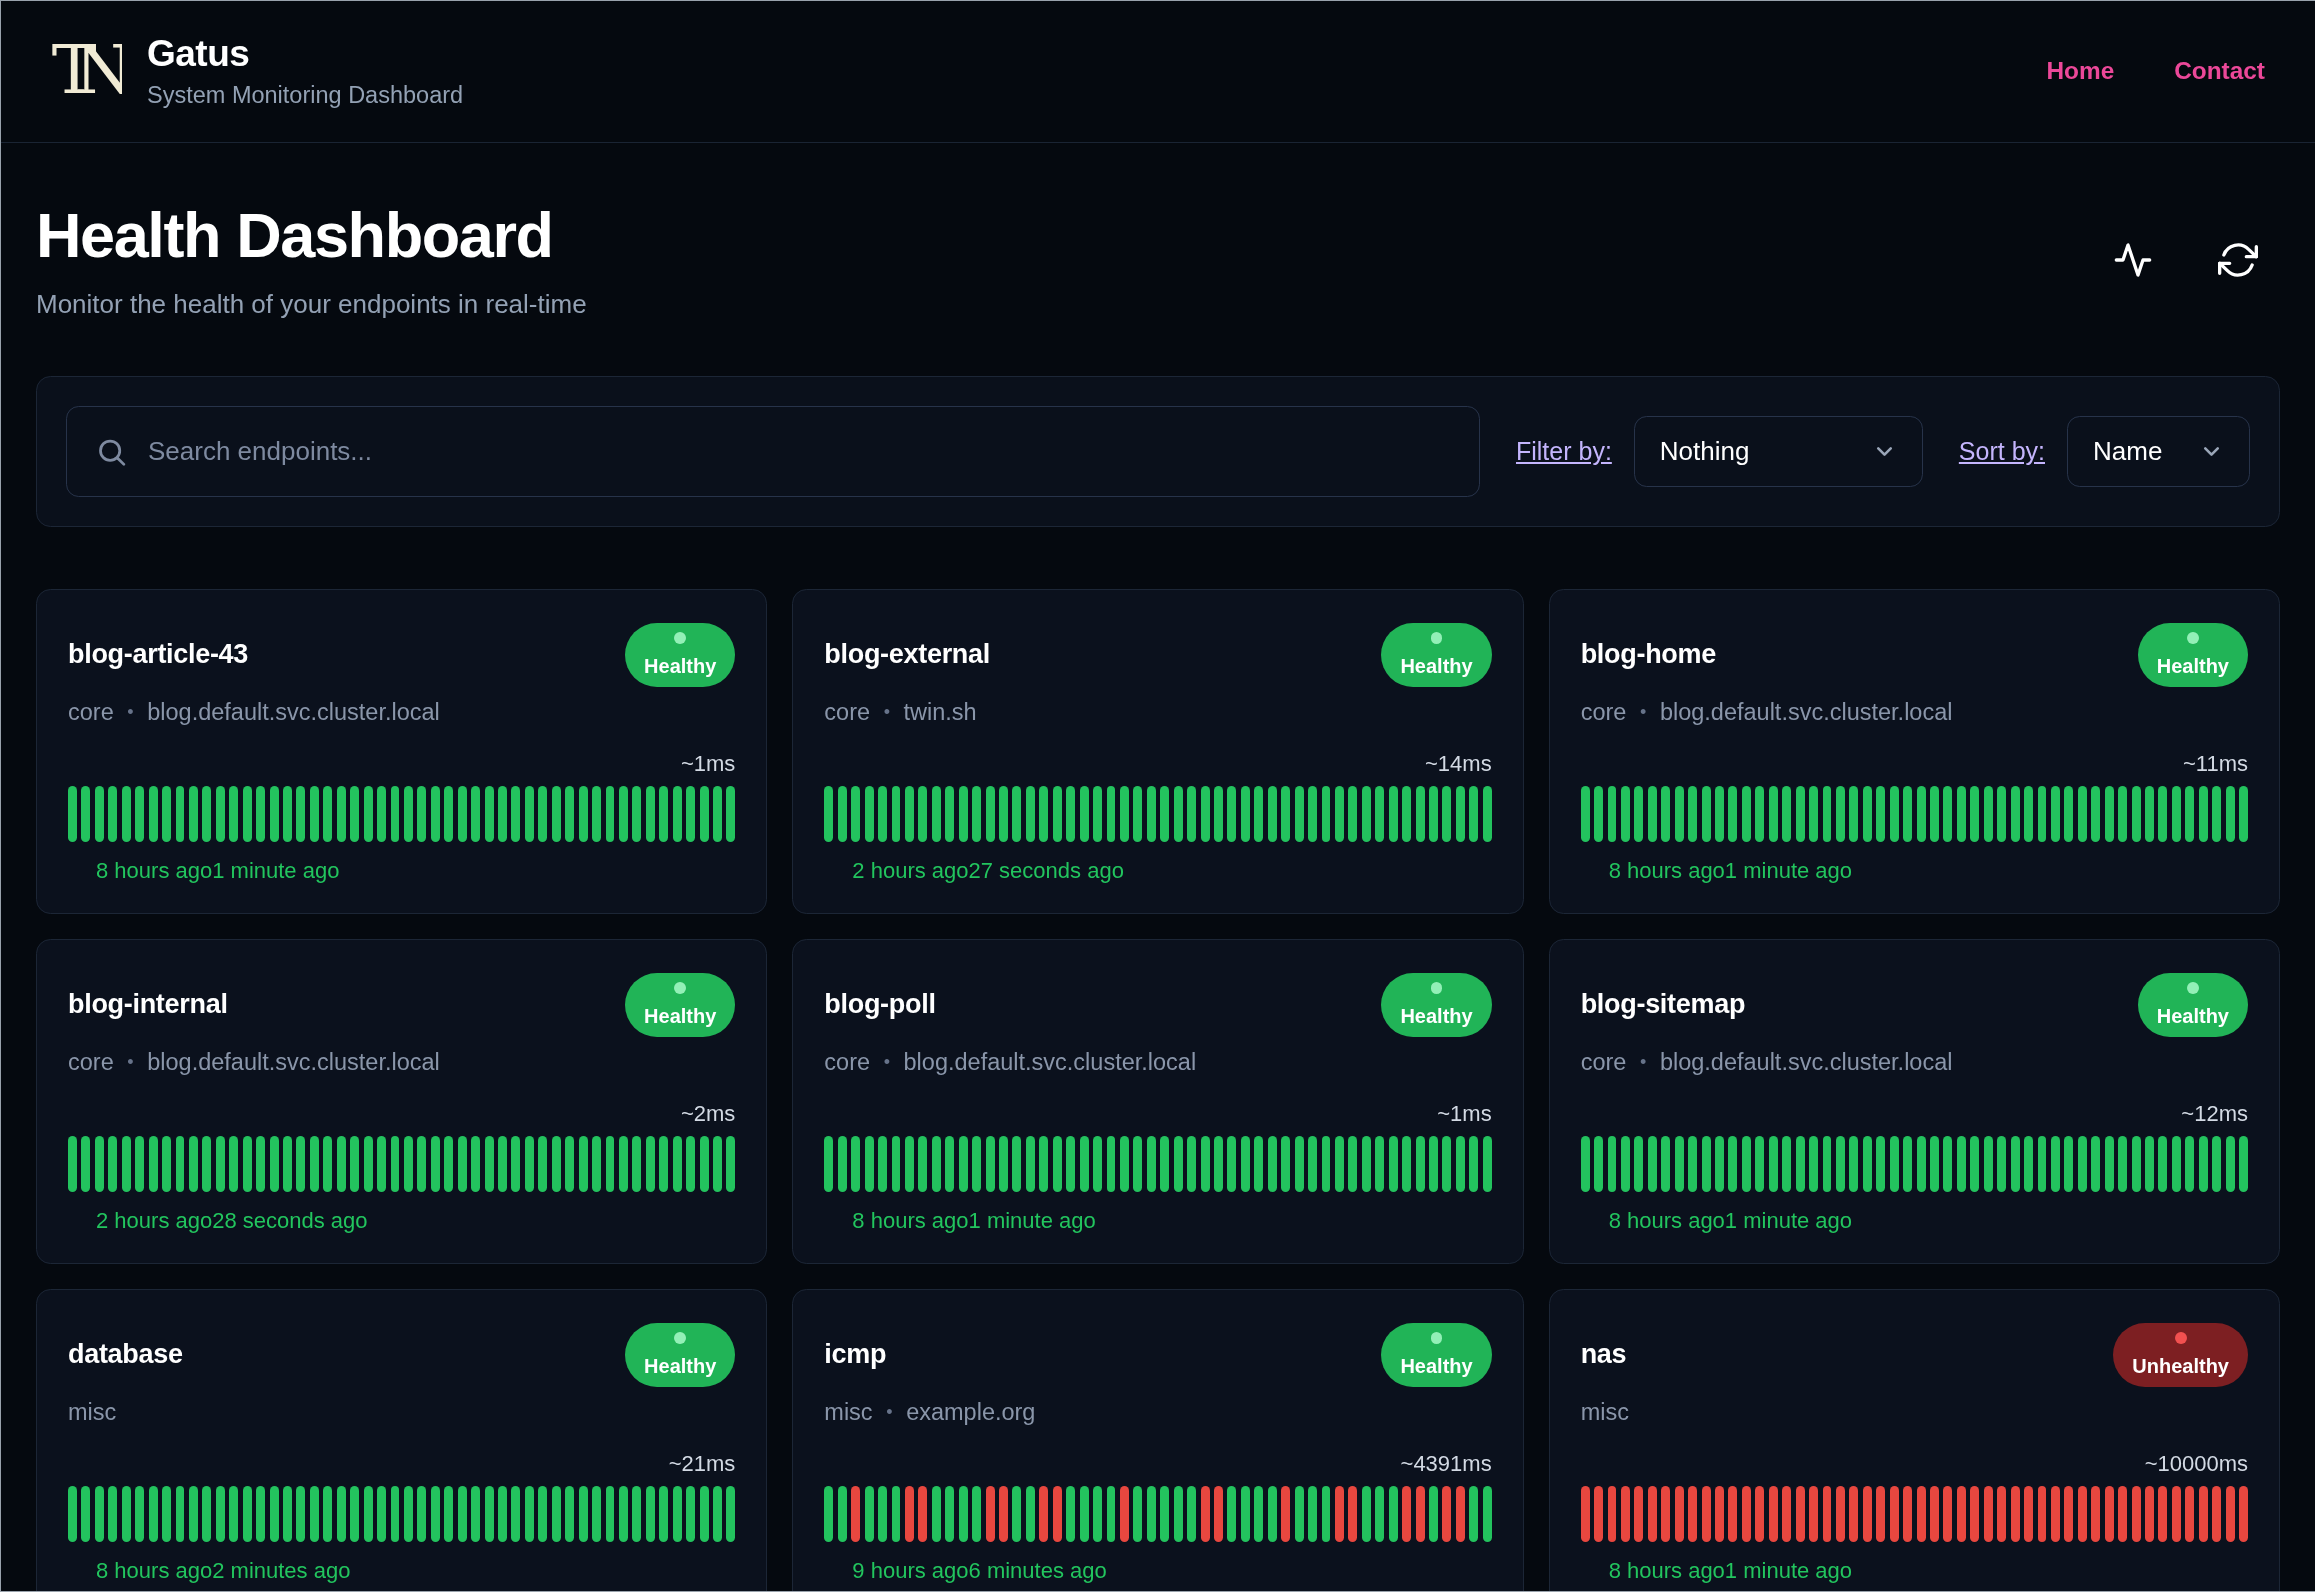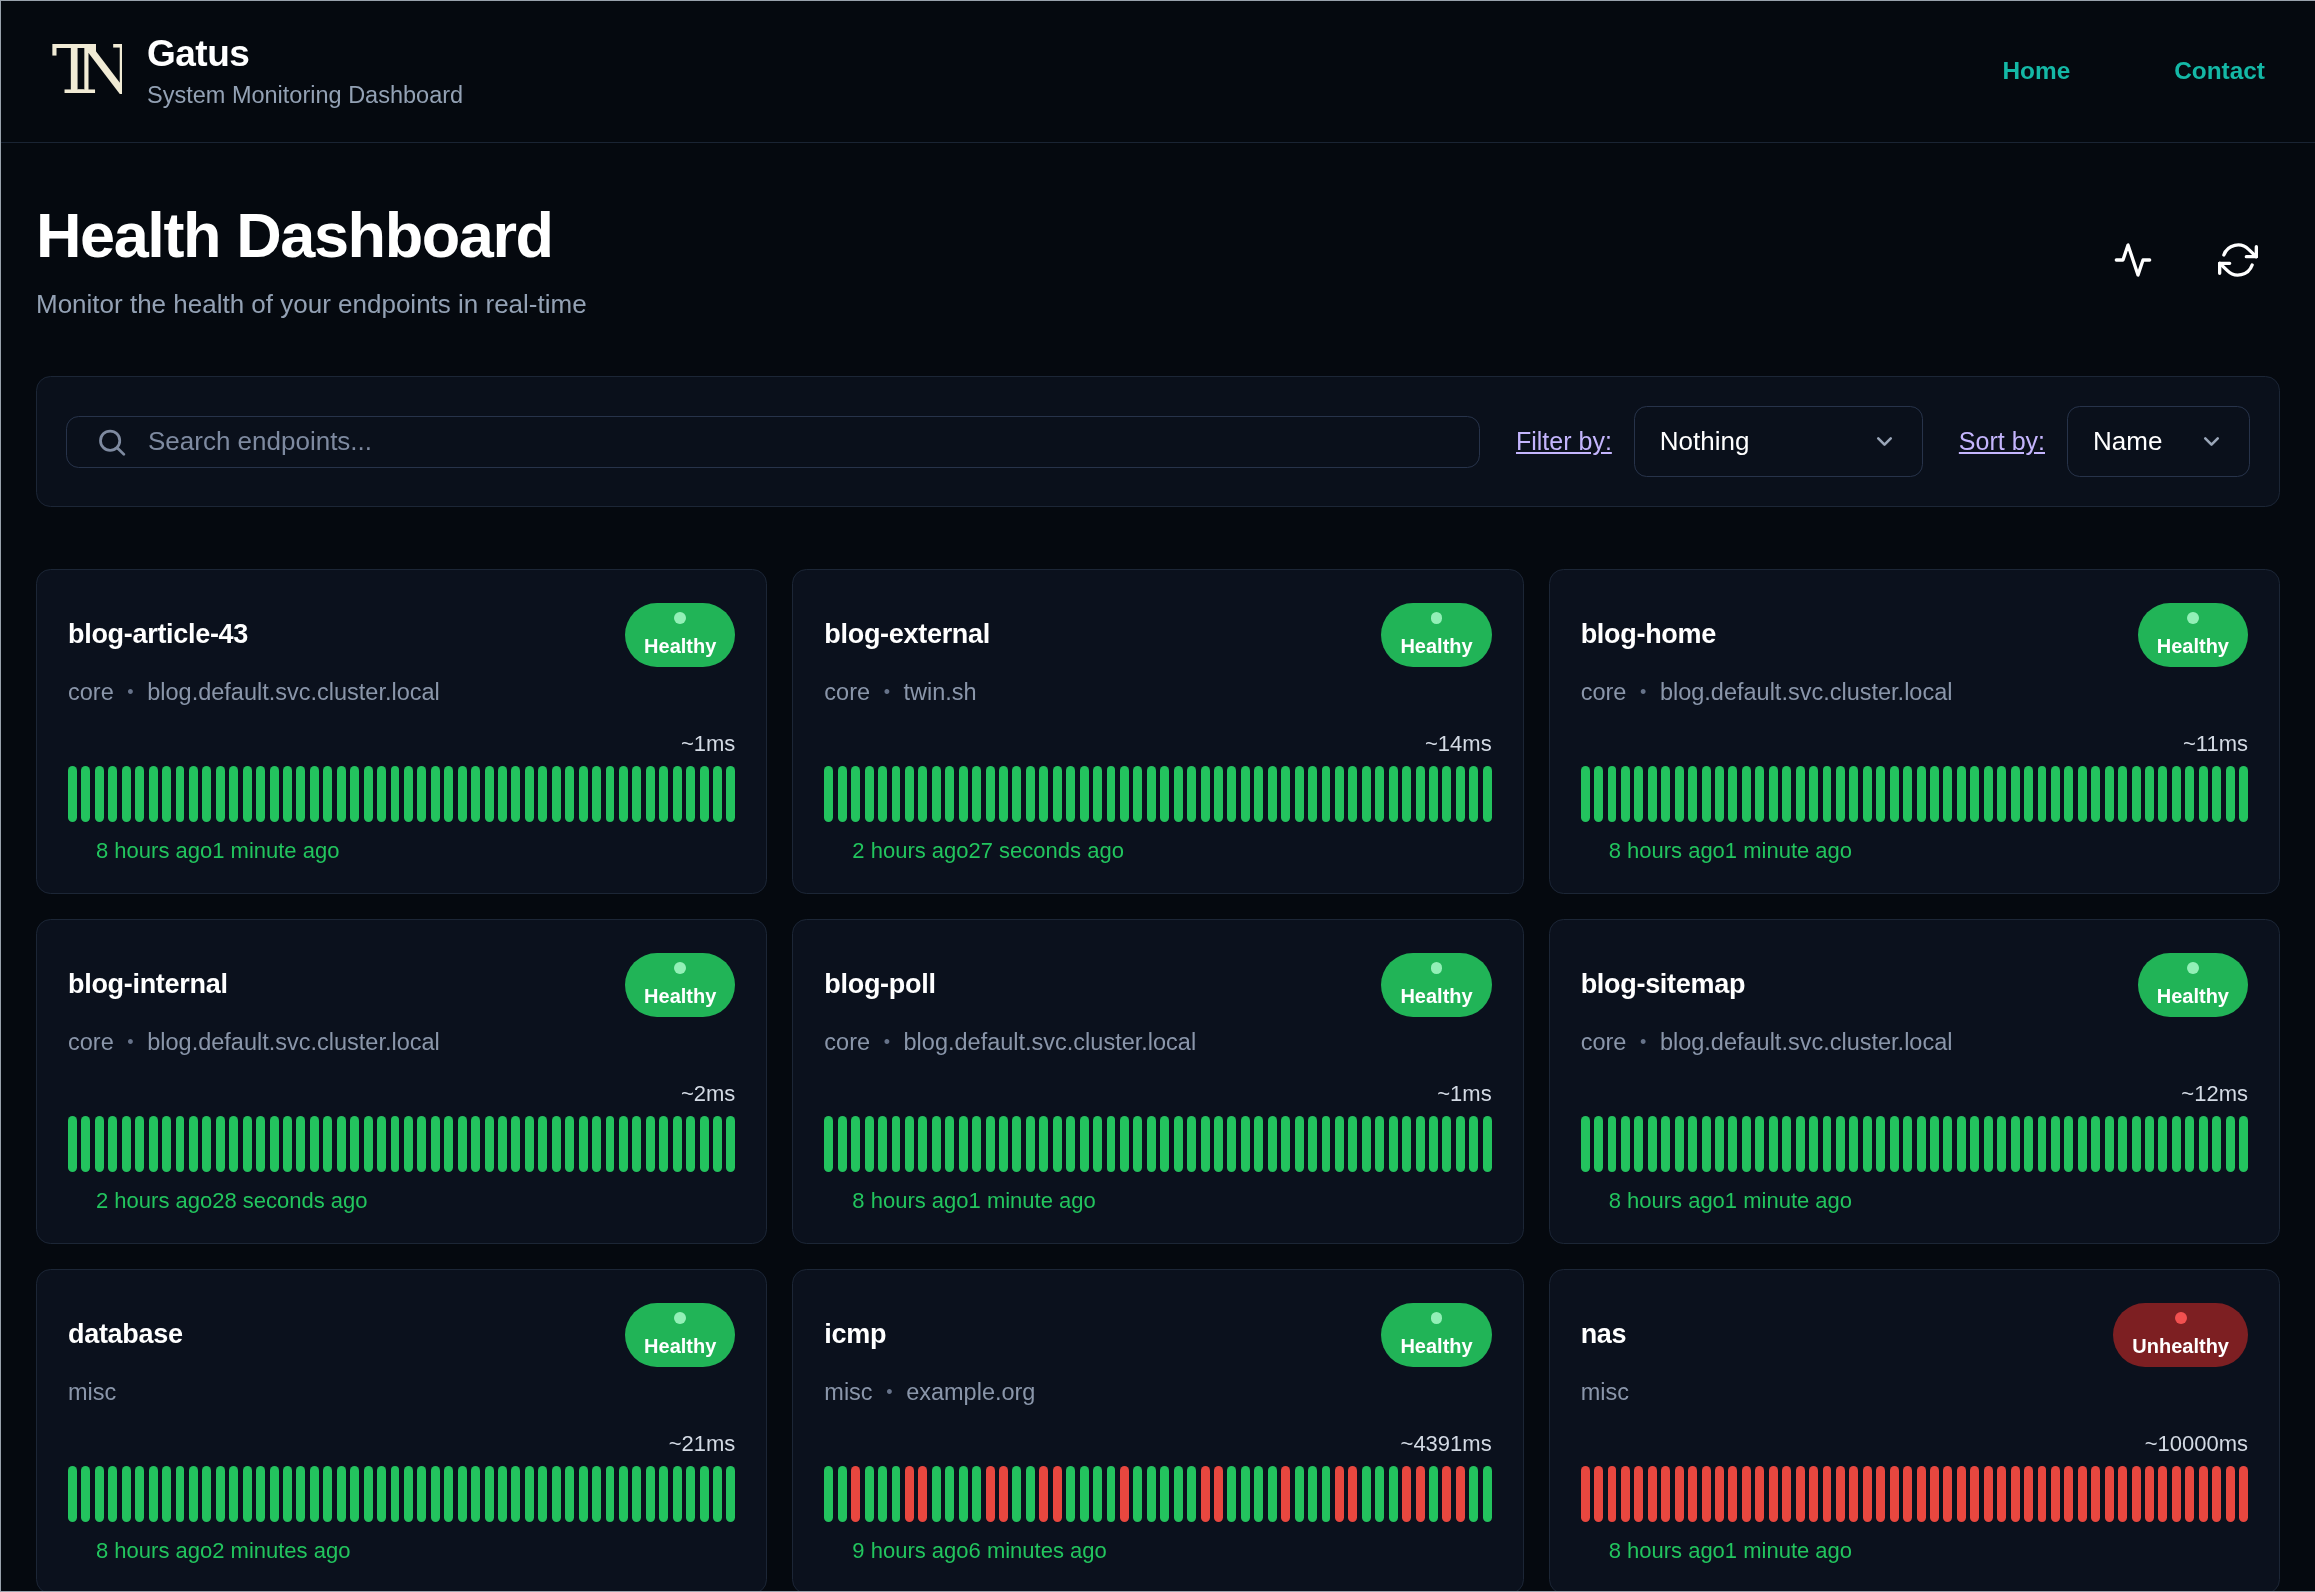--- a/index.html
+++ b/index.html
@@ -22,21 +22,21 @@
     height: 143px;
     display: flex; align-items: center;
     padding: 0 51px;
     border-bottom: 0.9px solid #1a2433;
   }
   .brand { display: flex; align-items: center; gap: 25px; }
   .logo { width: 71px; height: 76px; flex: 0 0 auto; }
   .brand-name { font-size: 37px; font-weight: 700; color: #ffffff; letter-spacing: -0.5px; }
   .brand-tagline { font-size: 23.5px; color: #93a1b4; margin-top: 7.2px; }
   .nav { margin-left: auto; display: flex; gap: 60px; align-items: center; }
-  .nav a { color: #14b8a6; font-size: 24.4px; font-weight: 600; text-decoration: none; cursor: pointer; margin-left: 44px; }
+  .nav a { color: #ec4899; font-size: 24.4px; font-weight: 600; text-decoration: none; cursor: pointer; }
 
   
   .main { padding: 0 36px; }
   .page-head { display: flex; align-items: center; justify-content: space-between; margin-top: 56px; }
   .page-title { font-size: 63px; font-weight: 800; color: #ffffff; letter-spacing: -1.4px; }
   .page-sub { font-size: 26px; color: #93a1b4; margin-top: 18px; }
   .head-actions { display: flex; gap: 65px; margin-right: 22px; align-items: center; }
   .icon-btn { background: none; border: none; cursor: pointer; display: flex; align-items: center; }
   .icon-btn svg { width: 40px; height: 40px; }
 
@@ -44,21 +44,21 @@
   .toolbar {
     margin-top: 56px;
     background: #0a101b;
     border: 0.9px solid #1c2636;
     border-radius: 14.5px;
     padding: 29px;
     display: flex; align-items: center;
   }
   .search-box { position: relative; flex: 1; max-width: 1440px; }
   .search-box input {
-    width: 100%; height: 52px;
+    width: 100%; height: 91px;
     background: transparent;
     border: 1.8px solid #27334a;
     border-radius: 12.7px;
     color: #eef2f7;
     font-size: 26px;
     padding: 0 27px 0 81px;
     font-family: inherit;
     outline: none;
   }
   .search-box input::placeholder { color: #7e8aa0; }

